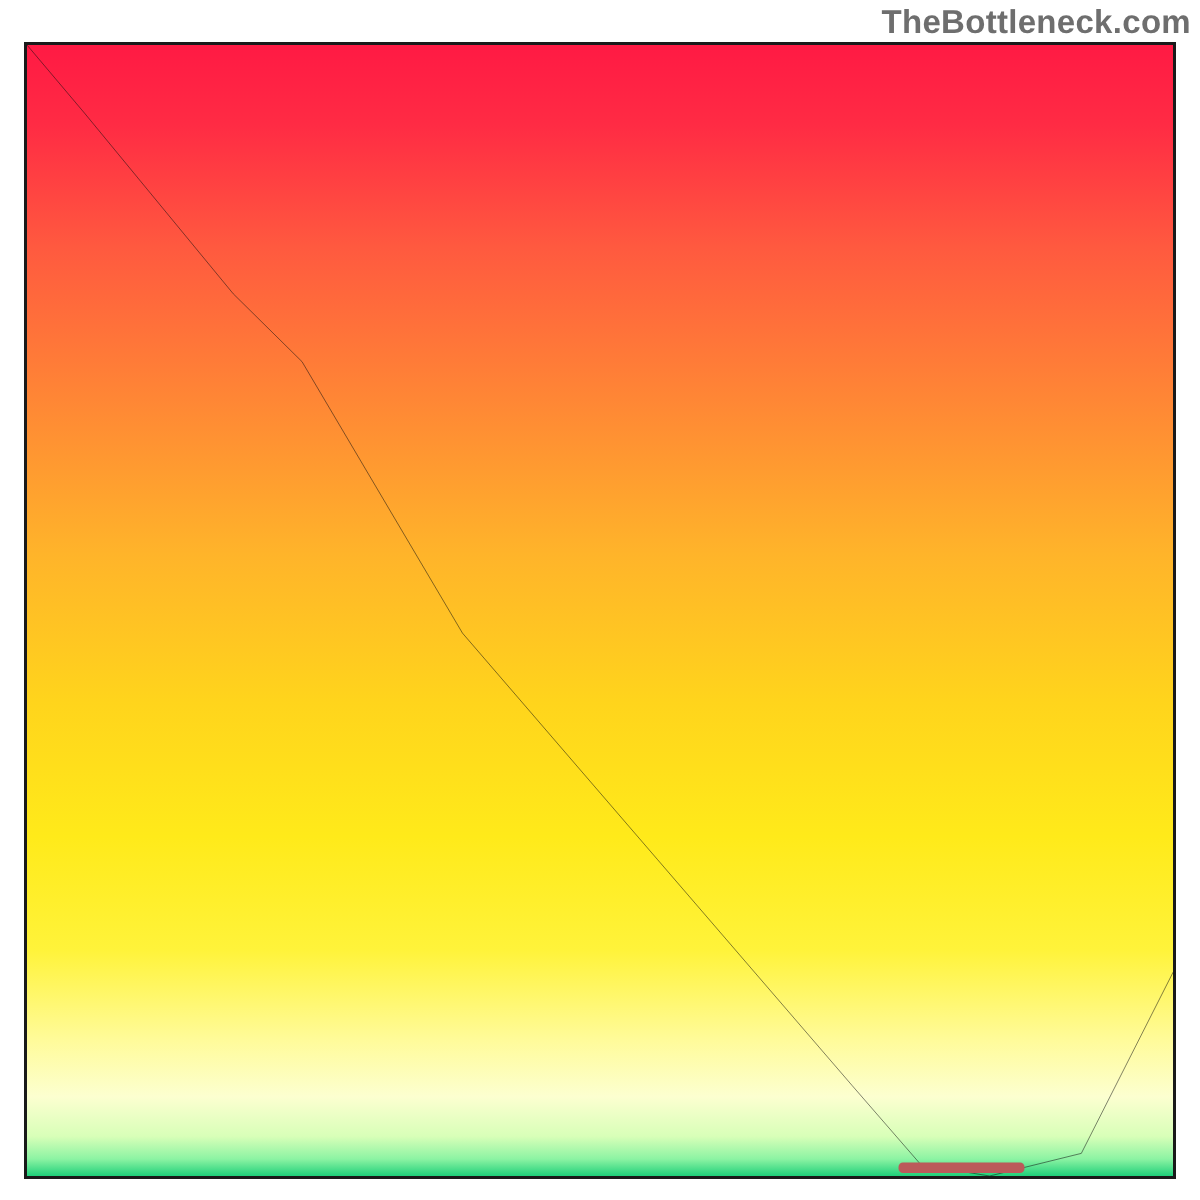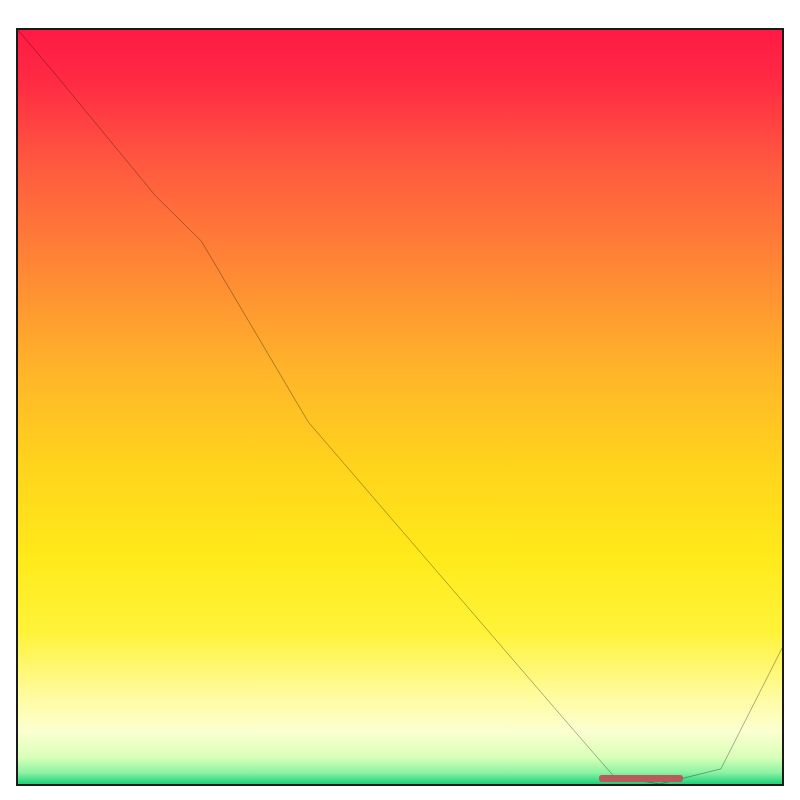--- a/index.html
+++ b/index.html
@@ -55,20 +55,21 @@
     height: 7px;
     border-radius: 3px;
     background: #bb5a5a;
   }
 </style>
 </head>
 <body>
 
 <div class="canvas">
 
+  <div class="watermark">TheBottleneck.com</div>
 
   <div class="plot-area">
 
     <svg class="gradient" viewBox="0 0 100 100" preserveAspectRatio="none">
       <defs>
         <linearGradient id="bg-grad" x1="0" y1="0" x2="0" y2="1">
             <stop offset="0%" stop-color="#ff1a44"></stop>
             <stop offset="7.000000000000001%" stop-color="#ff2b44"></stop>
             <stop offset="18%" stop-color="#ff5a3f"></stop>
             <stop offset="30%" stop-color="#ff8236"></stop>

